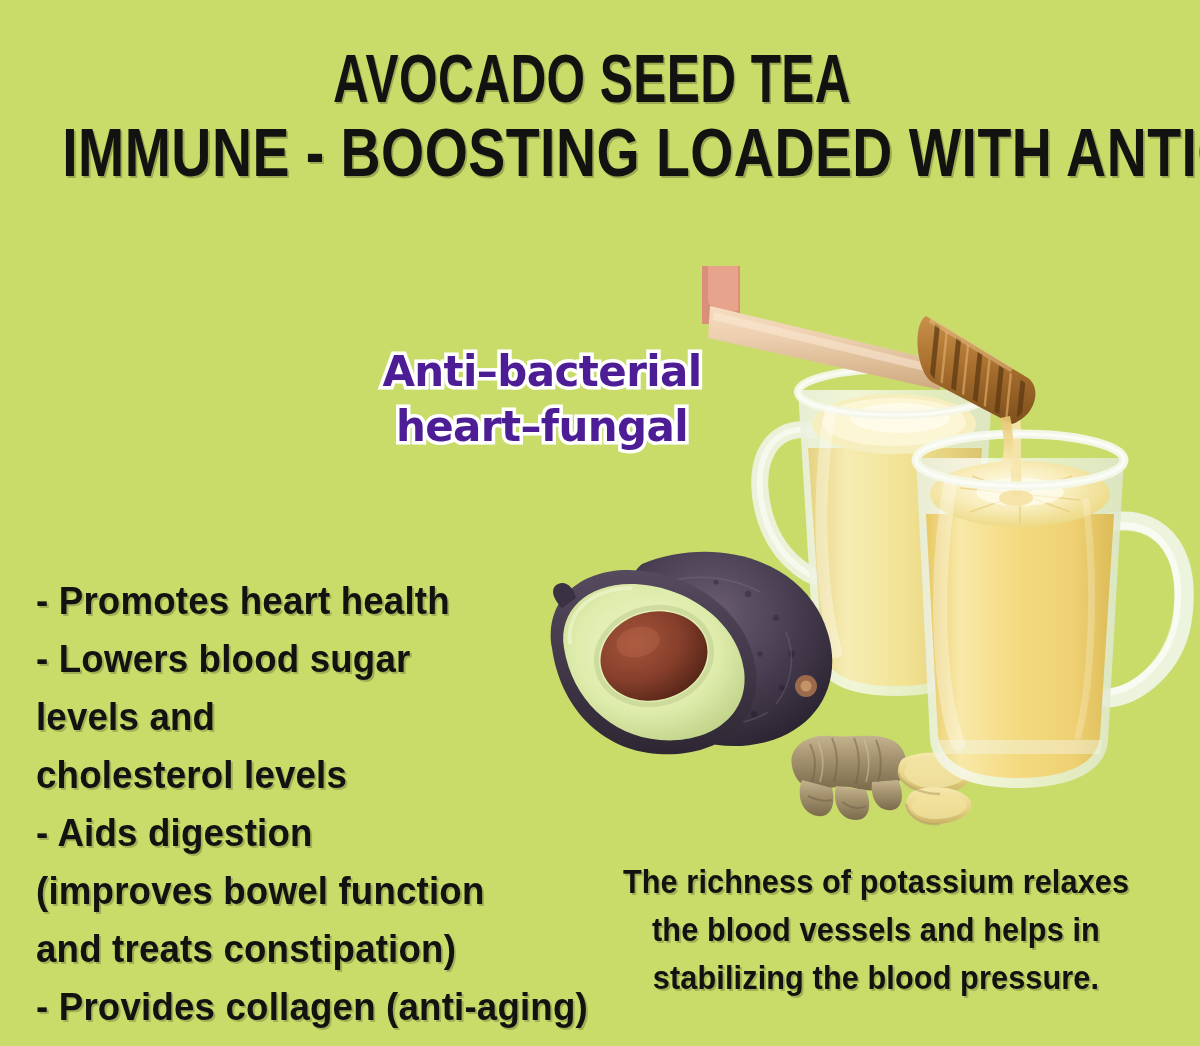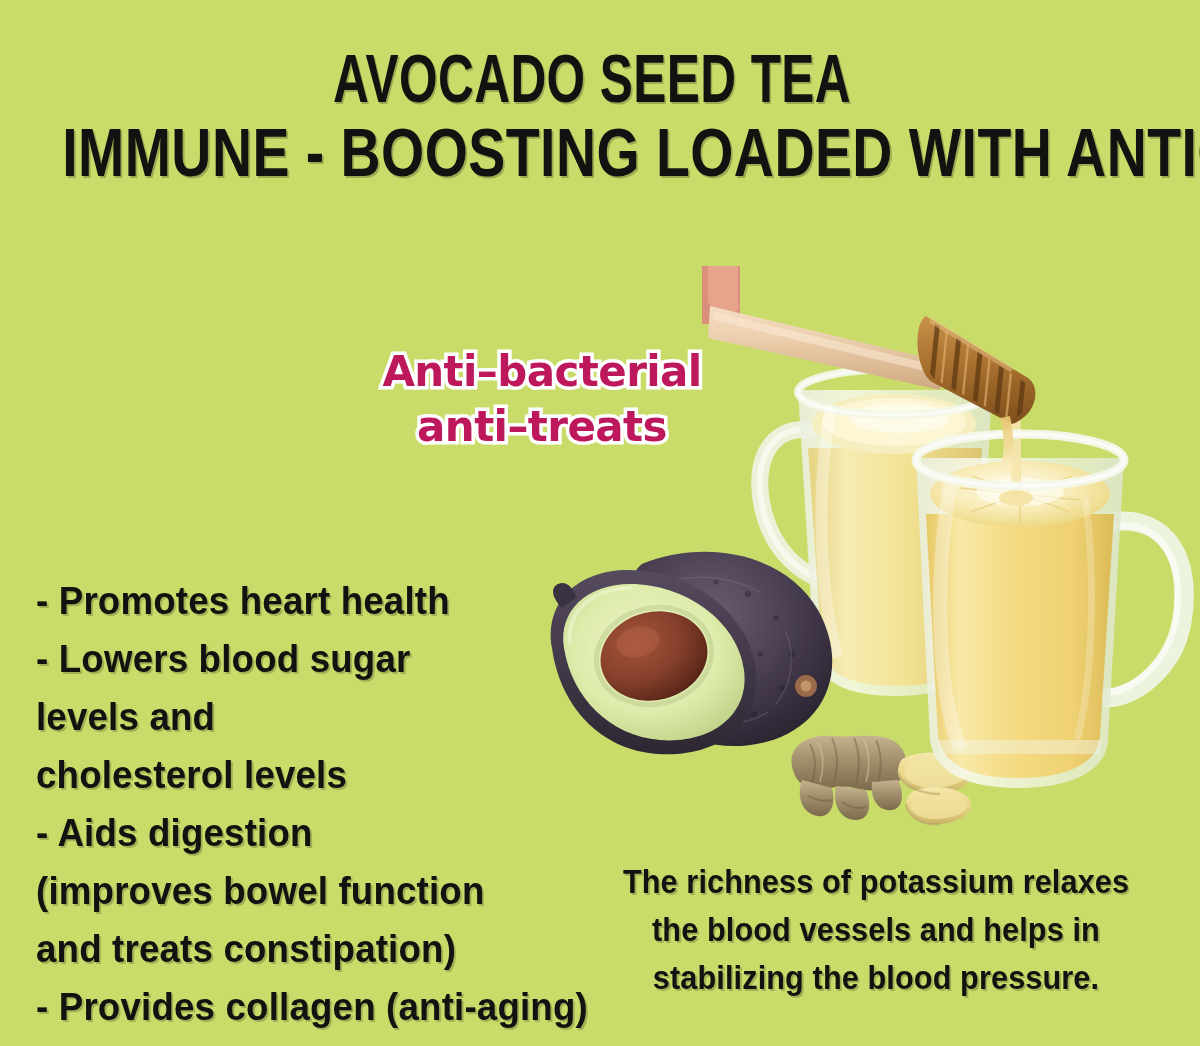--- a/index.html
+++ b/index.html
@@ -55,21 +55,21 @@
     width: 492px;
     text-align: center;
     z-index: 45;
   }
   .subhead-line {
     display: block;
     font-family: "DejaVu Sans", sans-serif;
     font-weight: 700;
     font-size: 42px;
     line-height: 1.30;
-    color: #be185d;
+    color: #4c1d95;
     letter-spacing: -0.6px;
     paint-order: stroke fill;
     -webkit-text-stroke: 7px #ffffff;
     text-shadow:
       0 0 2px #fff, 0 0 3px #fff;
   }
 
   
   .benefits {
     position: absolute;
@@ -390,21 +390,21 @@
     </svg>
   </div>
 
   <div class="title-block">
     <span class="title-line title-line-1">AVOCADO SEED TEA</span>
     <span class="title-line title-line-2">IMMUNE - BOOSTING LOADED WITH ANTIOXIDANTS</span>
   </div>
 
   <div class="subhead">
     <span class="subhead-line">Anti–bacterial</span>
-    <span class="subhead-line">anti–treats</span>
+    <span class="subhead-line">heart–fungal</span>
   </div>
 
   <div class="benefits">
     <span class="benefit-line">- Promotes heart health</span>
     <span class="benefit-line">- Lowers blood sugar</span>
     <span class="benefit-line">levels and</span>
     <span class="benefit-line">cholesterol levels</span>
     <span class="benefit-line">- Aids digestion</span>
     <span class="benefit-line">(improves bowel function</span>
     <span class="benefit-line">and treats constipation)</span>

